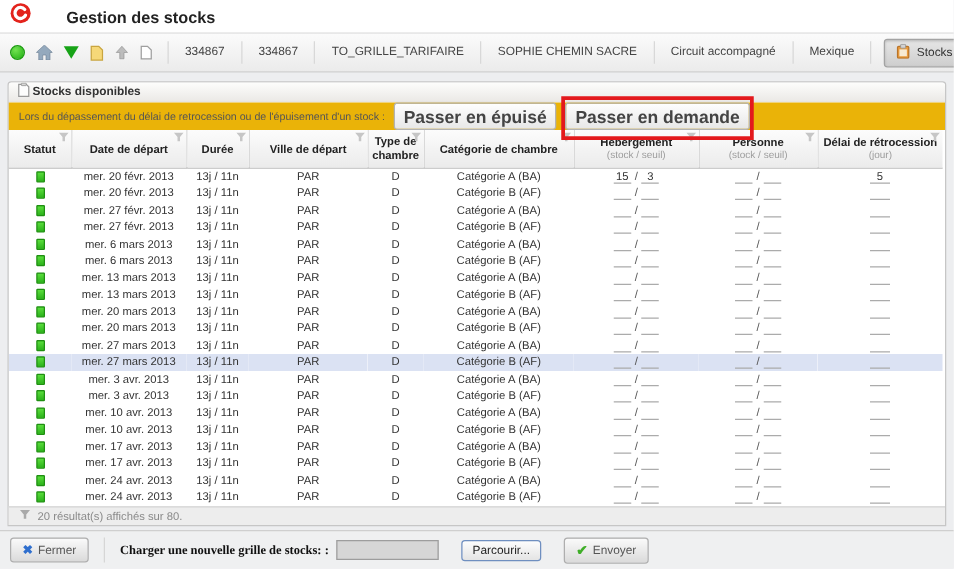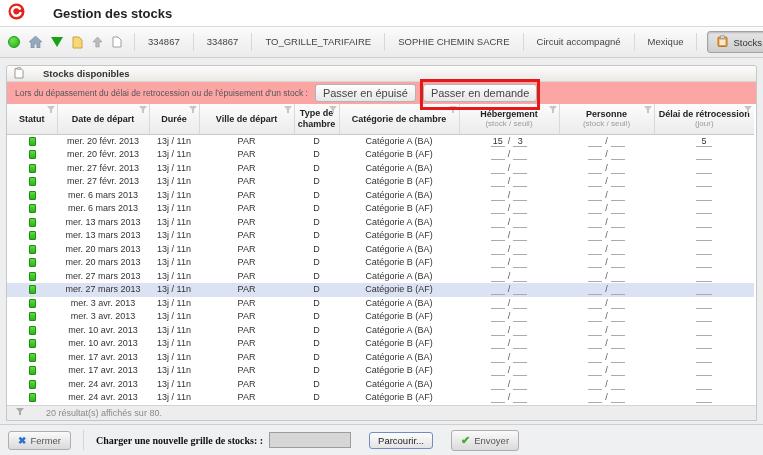--- a/index.html
+++ b/index.html
@@ -16,41 +16,41 @@
   .tb-icon { display:inline-flex; align-items:center; }
   .ic-green-circle { width:12px; height:12px; border-radius:50%; background:radial-gradient(circle at 35% 30%, #72e351, #1fae12); border:1px solid #189a0c; display:inline-block; }
   .ic-tri-down { width:0; height:0; border-left:6px solid transparent; border-right:6px solid transparent; border-top:10px solid #17a317; display:inline-block; }
   .tb-field { font-size:9.5px; color:#444; padding:0 13px; border-right:1px solid #d8d8d8; white-space:nowrap; line-height:18px; }
   .tb-spacer { flex:1; }
   .tb-tab { display:inline-flex; align-items:center; gap:5px; font-size:9.5px; color:#333; padding:3px 9px; margin-left:10px; border:1px solid transparent; border-radius:3px; background:none; font-family:inherit; cursor:pointer; }
   .tb-tab.active { background:linear-gradient(#e6e6e6,#cecece); border-color:#a3a3a3; box-shadow:inset 0 1px 2px rgba(0,0,0,.2); }
 
   
   .panel { margin:7px 6px 0 6px; background:#fff; border:1px solid #c6c6c6; border-radius:3px 3px 0 0; }
-  .panel-header { height:16px; background:linear-gradient(#fdfdfc,#ebe9e6); border-bottom:1px solid #d9d7d2; display:flex; align-items:center; gap:19px; padding:0 7px; border-radius:3px 3px 0 0; }
+  .panel-header { height:16px; background:linear-gradient(#fdfdfc,#ebe9e6); border-bottom:1px solid #d9d7d2; display:flex; align-items:center; gap:2px; padding:0 7px; border-radius:3px 3px 0 0; }
   .panel-title { font-size:9.5px; font-weight:bold; color:#333; }
 
-  .info-row { position:relative; height:22px; display:flex; align-items:center; padding:0 8px; font-size:8.5px; color:#555; background:#fca5a5; }
-  .action-btn { position:relative; margin-left:7px; padding:2px 7px; font-size:11px; font-weight:normal; color:#444; background:linear-gradient(#fefefe,#e7e7e7); border:1px solid #b3b3b3; border-radius:3px; font-family:inherit; cursor:pointer; white-space:nowrap; }
+  .info-row { position:relative; height:22px; display:flex; align-items:center; padding:0 8px; font-size:8.5px; color:#555; background:#eab308; }
+  .action-btn { position:relative; margin-left:7px; padding:2px 7px; font-size:14px; font-weight:bold; color:#444; background:linear-gradient(#fefefe,#e7e7e7); border:1px solid #b3b3b3; border-radius:3px; font-family:inherit; cursor:pointer; white-space:nowrap; }
   .red-box { position:absolute; left:-4px; right:-4px; top:-6px; bottom:-9px; border:3px solid #e3191c; z-index:9; pointer-events:none; }
 
   
   table { width:747px; border-collapse:collapse; table-layout:fixed; }
   thead th { position:relative; height:30px; background:linear-gradient(#fcfcfc,#ebebeb); border-right:1px solid #d9d9d9; border-bottom:1px solid #c9c9c9; font-size:9px; font-weight:bold; color:#222; text-align:center; vertical-align:middle; line-height:1.15; padding:1px 2px; }
   thead th:last-child { border-right:none; }
   th .sub { display:block; font-weight:normal; color:#9c9c9c; font-size:8px; }
   .filter-ic { position:absolute; top:2px; right:2px; }
   tbody td { height:13.5px; line-height:13.5px; font-size:9px; color:#333; text-align:center; padding:0; white-space:nowrap; overflow:hidden; }
   tbody tr.selected { background:#dbe2f3; }
   .status-chip { display:inline-block; width:7px; height:9px; background:linear-gradient(#5ade3c,#2db31c); border:1px solid #1f8f12; border-radius:1px; vertical-align:middle; }
   .ufield { display:inline-block; min-width:14px; height:11px; line-height:11px; border-bottom:1px solid #ababab; vertical-align:middle; font-size:9px; color:#333; }
   .ufield.wide { min-width:16px; }
   .slash { margin:0 3px; color:#555; }
 
-  .table-footer { height:15px; background:#ededed; border-top:1px solid #d4d4d4; display:flex; align-items:center; gap:22px; padding:0 9px; font-size:9px; color:#8a8a8a; }
+  .table-footer { height:15px; background:#ededed; border-top:1px solid #d4d4d4; display:flex; align-items:center; gap:6px; padding:0 9px; font-size:9px; color:#8a8a8a; }
 
   
   .bottom-bar { position:absolute; left:0; right:0; bottom:0; height:31px; background:#eff0f1; border-top:1px solid #cfcfcf; display:flex; align-items:center; padding:0 8px; }
   .btn { display:inline-flex; align-items:center; gap:4px; padding:3px 9px; font-size:9.5px; color:#555; background:linear-gradient(#fafafa,#dadada); border:1px solid #aeaeae; border-radius:3px; font-family:inherit; cursor:pointer; white-space:nowrap; }
   .x-mark { color:#2f6fce; font-size:10px; font-weight:bold; }
   .check-mark { color:#3fae28; font-size:11px; font-weight:bold; }
   .bb-sep { width:1px; height:20px; background:#d6d6d6; margin:0 12px; }
   .upload-label { font-size:10px; font-weight:bold; color:#111; white-space:nowrap;font-family:Liberation Serif, serif; }
   .file-input { width:82px; height:16px; background:#d6d6d6; border:1px solid #9d9d9d; margin-left:6px; font-size:9px; padding:0 2px; font-family:inherit; }
   .browse-btn { margin-left:18px; padding:2px 8px; font-size:9.5px; color:#222; background:linear-gradient(#fdfdfd,#e4e4e4); border:1px solid #6f8fc0; border-radius:3px; font-family:inherit; cursor:pointer; }

